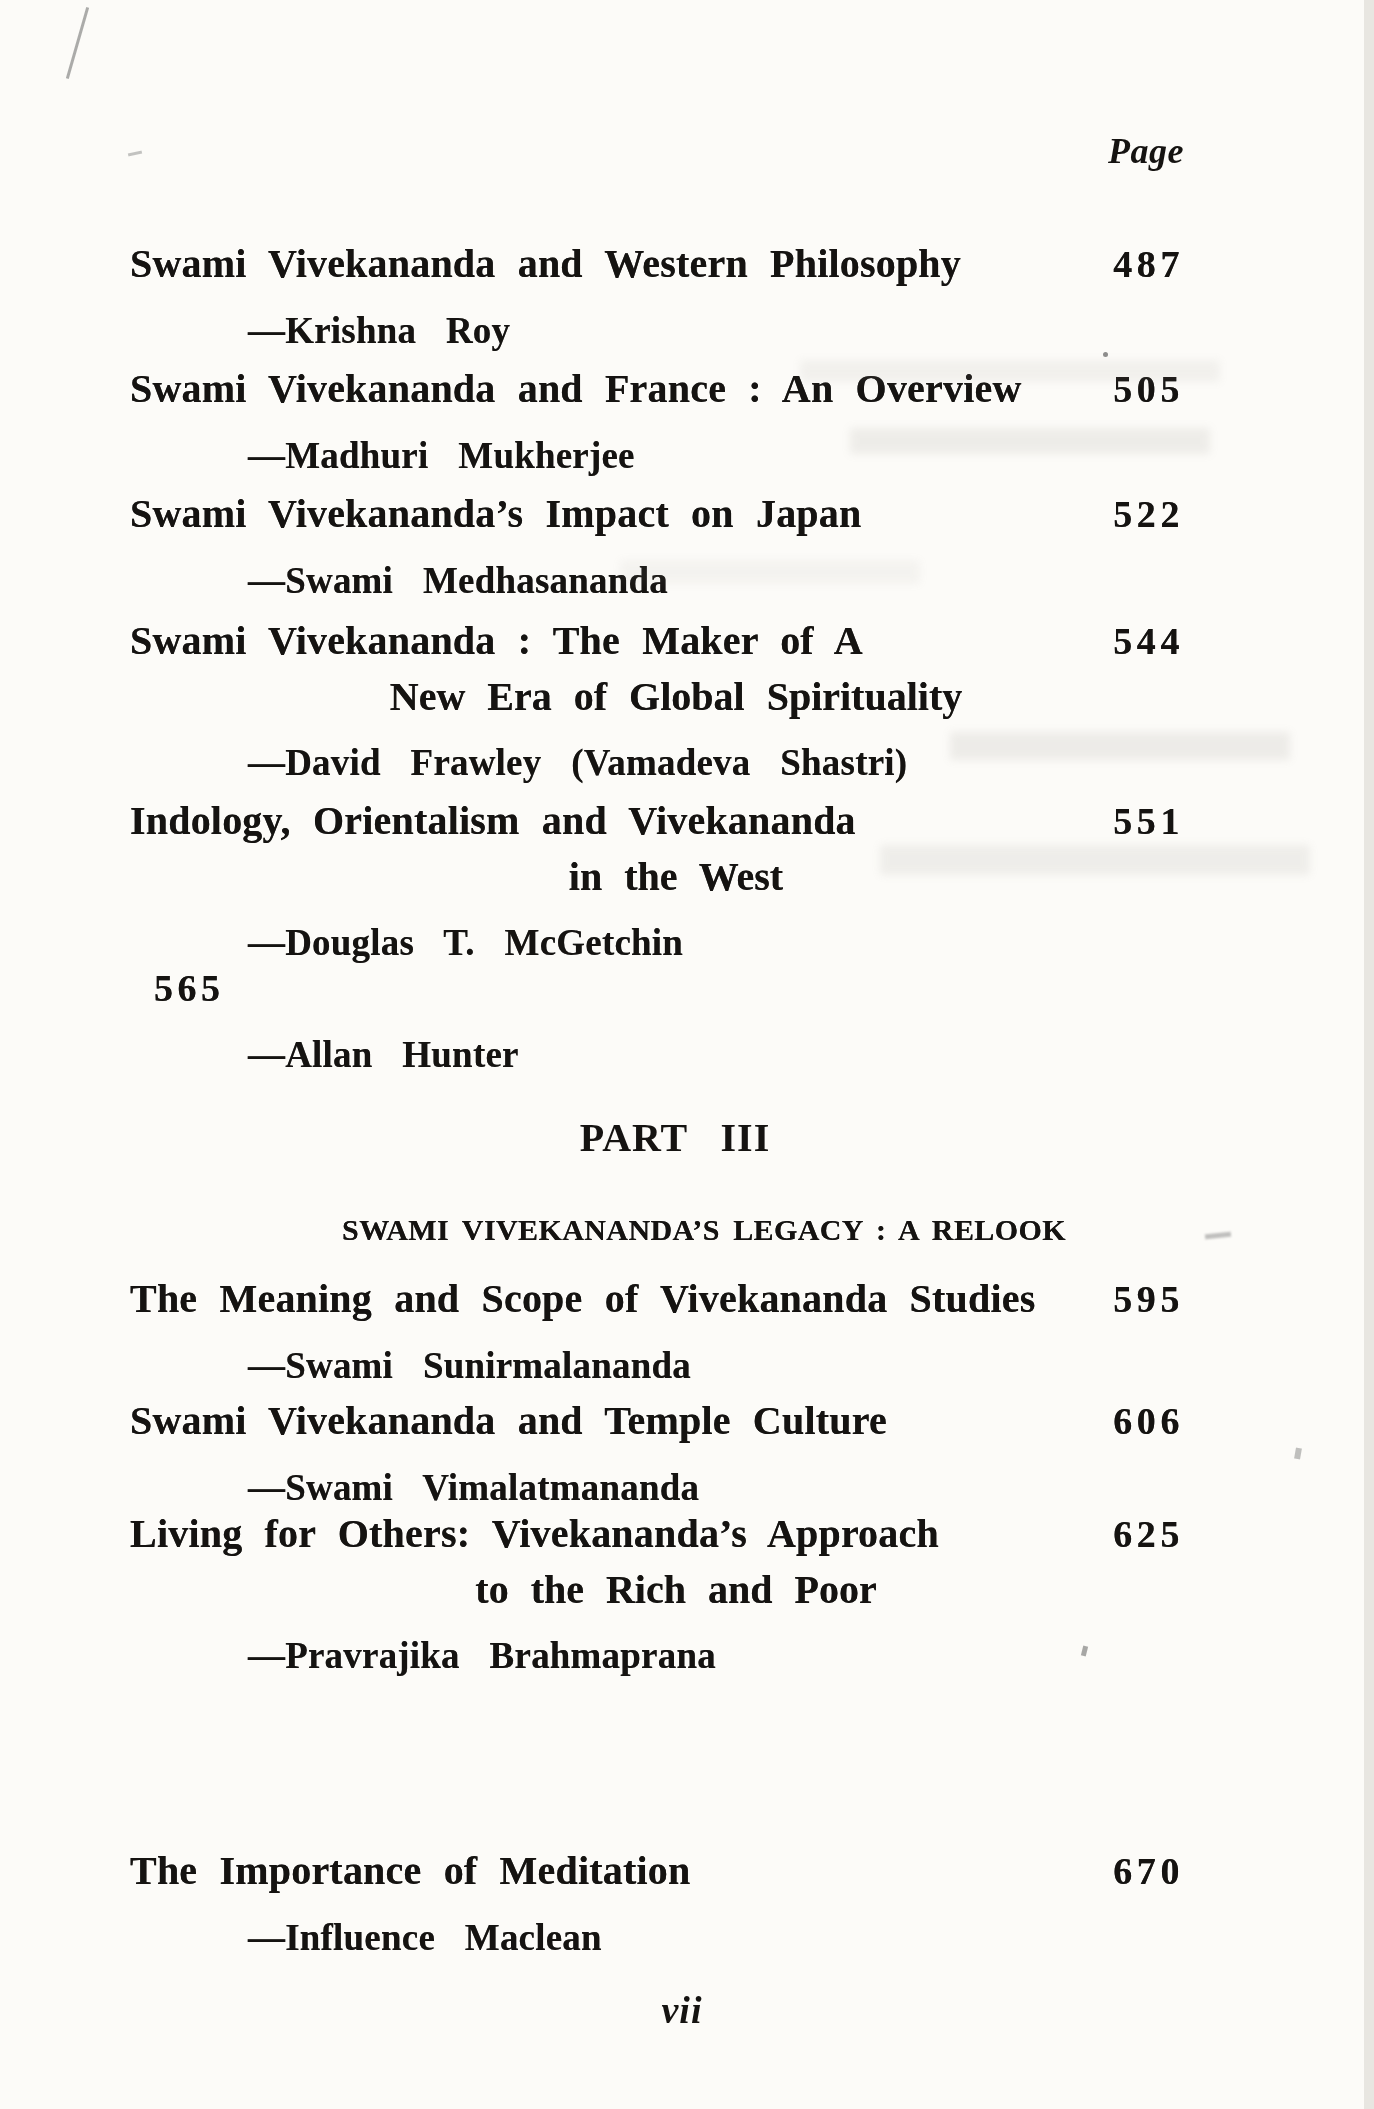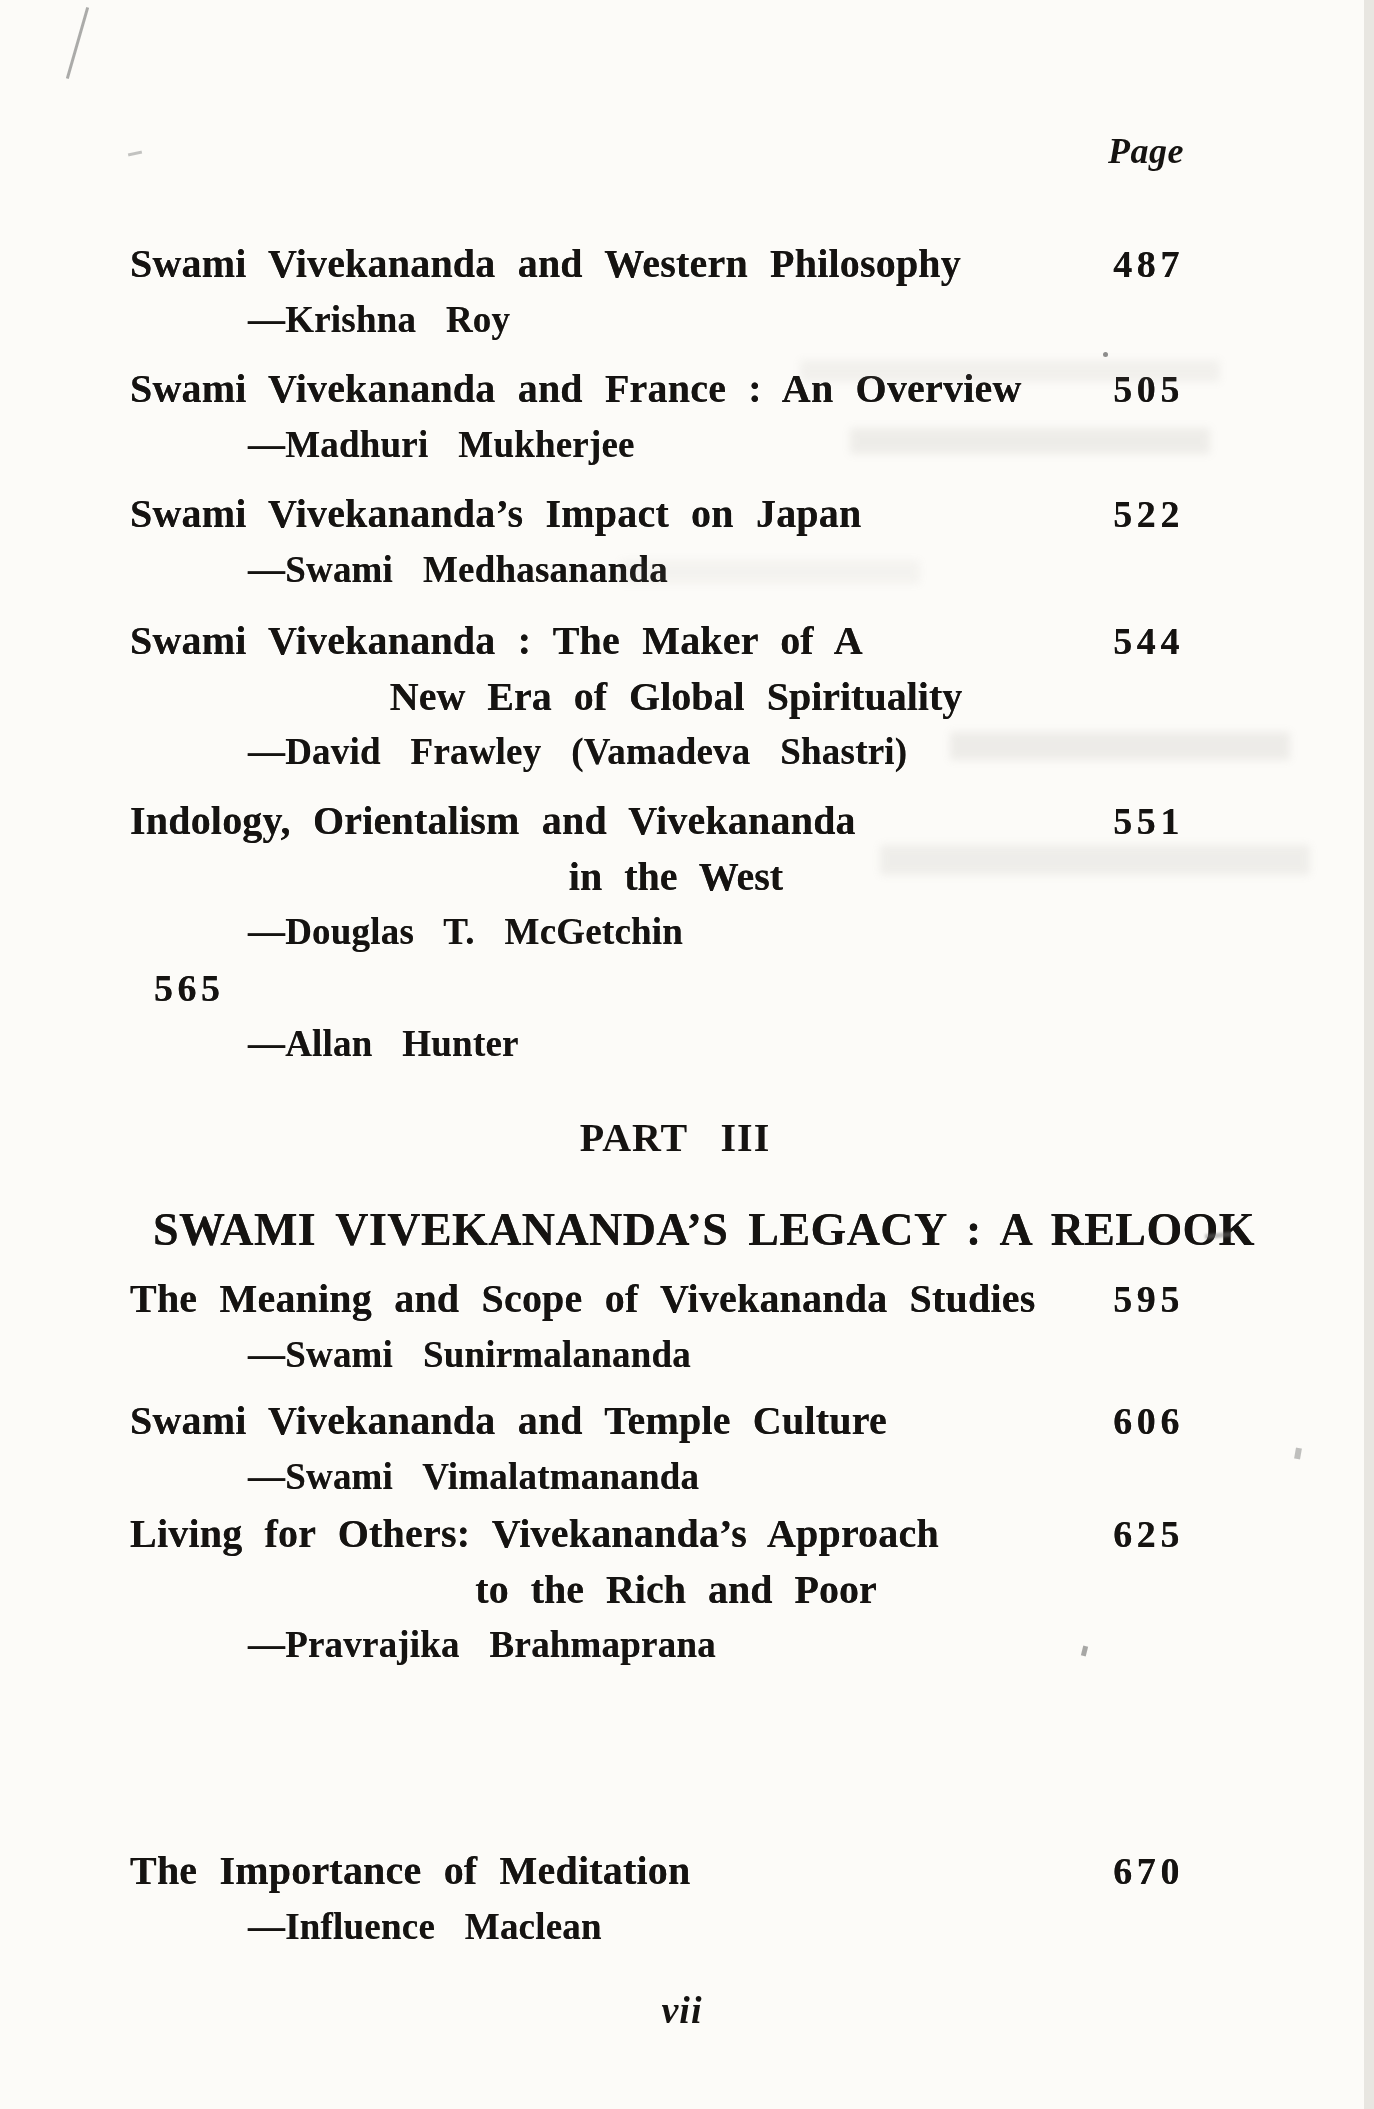--- a/index.html
+++ b/index.html
@@ -13,28 +13,28 @@
   }
   .abs{position:absolute;left:130px;right:180px;}
   
   .tline{display:flex;justify-content:space-between;align-items:baseline;
          font-weight:700;font-size:40px;line-height:55px;}
   .ttext{word-spacing:0.30em;letter-spacing:0.2px;text-shadow:0 0 0.6px rgba(10,10,10,.75);}
   .t2{font-weight:700;font-size:40px;line-height:55px;padding-left:38px;
       word-spacing:0.30em;text-shadow:0 0 0.6px rgba(10,10,10,.75);text-align:center;}
   .pg{font-size:38px;font-weight:700;letter-spacing:0.12em;flex-shrink:0;
       padding-left:24px;text-shadow:0 0 0.6px rgba(10,10,10,.75);}
-  .author{font-weight:700;font-size:37px;line-height:55px;margin-top:0;
+  .author{font-weight:700;font-size:37px;line-height:55px;margin-top:11px;
           padding-left:118px;word-spacing:0.55em;letter-spacing:0.2px;
           text-shadow:0 0 0.5px rgba(20,20,20,.6);}
   .page-hdr{top:128px;text-align:right;font-size:36px;font-weight:700;
             font-style:italic;line-height:46px;letter-spacing:0.5px;}
   .part-label{top:1110px;left:0;right:14px;text-align:center;font-size:40px;
               font-weight:700;line-height:55px;word-spacing:0.55em;letter-spacing:1px;}
-  .part-heading{top:1202px;left:0;right:0;text-align:center;font-size:46px;
+  .part-heading{top:1202px;left:0;right:0;text-align:center;font-size:30px;
                 font-weight:700;line-height:55px;word-spacing:0.18em;letter-spacing:0.4px;
                 text-shadow:0 0 0.6px rgba(10,10,10,.8);padding-left:44px;}
   .folio{top:1985px;left:0;right:0;text-align:center;font-size:38px;
          font-weight:700;font-style:italic;line-height:50px;letter-spacing:1px;}
   .pos-e1{top:236px}.pos-e2{top:361px}.pos-e3{top:486px}.pos-e4{top:613px}
   .pos-e5{top:793px}.pos-e6{top:961px}.pos-e7{top:1271px}.pos-e8{top:1393px}
   .pos-e9{top:1506px}.pos-e10{top:1676px}.pos-e11{top:1843px}
   
   .art{position:absolute;pointer-events:none;}
   .art-line1{left:76px;top:6px;width:3px;height:74px;background:#6a6a6a;

